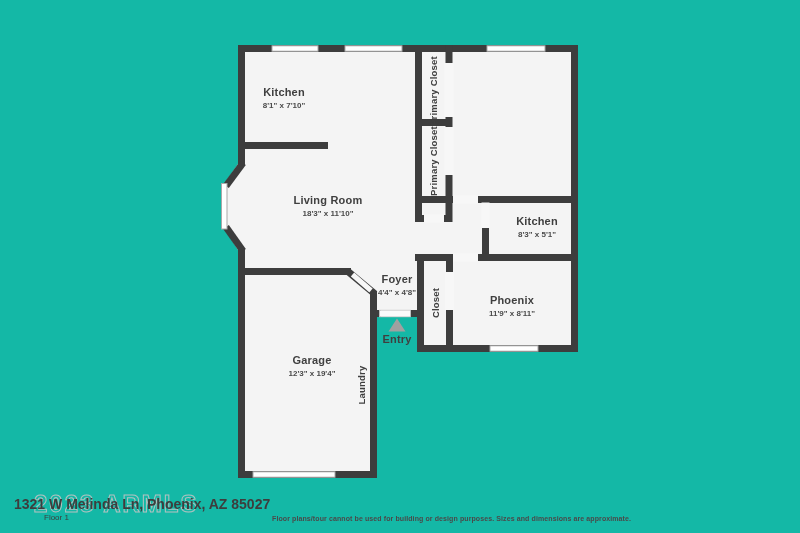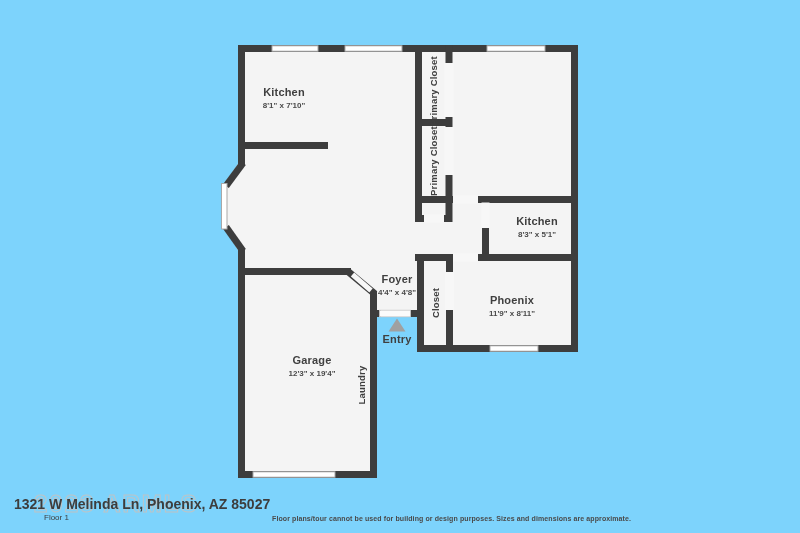--- a/index.html
+++ b/index.html
@@ -1,18 +1,18 @@
 <!DOCTYPE html>
 <html><head>
 <meta charset="utf-8">
 <style>
   html,body { margin:0; padding:0; background:#ffffff; }
   #stage {
     position:relative; width:800px; height:533px;
-    background:#7dd3fc; overflow:hidden;
+    background:#14b8a6; overflow:hidden;
     font-family:"Liberation Sans", sans-serif;
   }
   #plan-svg { position:absolute; left:0; top:0; z-index:1; }
   .labels { position:absolute; left:0; top:0; width:800px; height:533px; z-index:2; }
   .room-label {
     position:absolute; transform:translate(-50%,-50%);
     text-align:center; white-space:nowrap; color:#3f3f3f; line-height:1.25;
   }
   .room-label.vertical { transform:translate(-50%,-50%) rotate(-90deg); }
   .room-name { font-size:11px; font-weight:700; letter-spacing:.2px; }
@@ -110,20 +110,24 @@
 
     <div class="room-label vertical" style="left:434px; top:91px">
       <div class="room-name small">Primary Closet</div>
     </div>
 
     <div class="room-label vertical" style="left:434px; top:161px">
       <div class="room-name small">Primary Closet</div>
     </div>
 
 
+    <div class="room-label" style="left:328px; top:206px">
+      <div class="room-name">Living Room</div>
+      <div class="room-dims">18'3" x 11'10"</div>
+    </div>
 
     <div class="room-label" style="left:537px; top:227px">
       <div class="room-name">Kitchen</div>
       <div class="room-dims">8'3" x 5'1"</div>
     </div>
 
     <div class="room-label" style="left:397px; top:285px">
       <div class="room-name">Foyer</div>
       <div class="room-dims">4'4" x 4'8"</div>
     </div>

